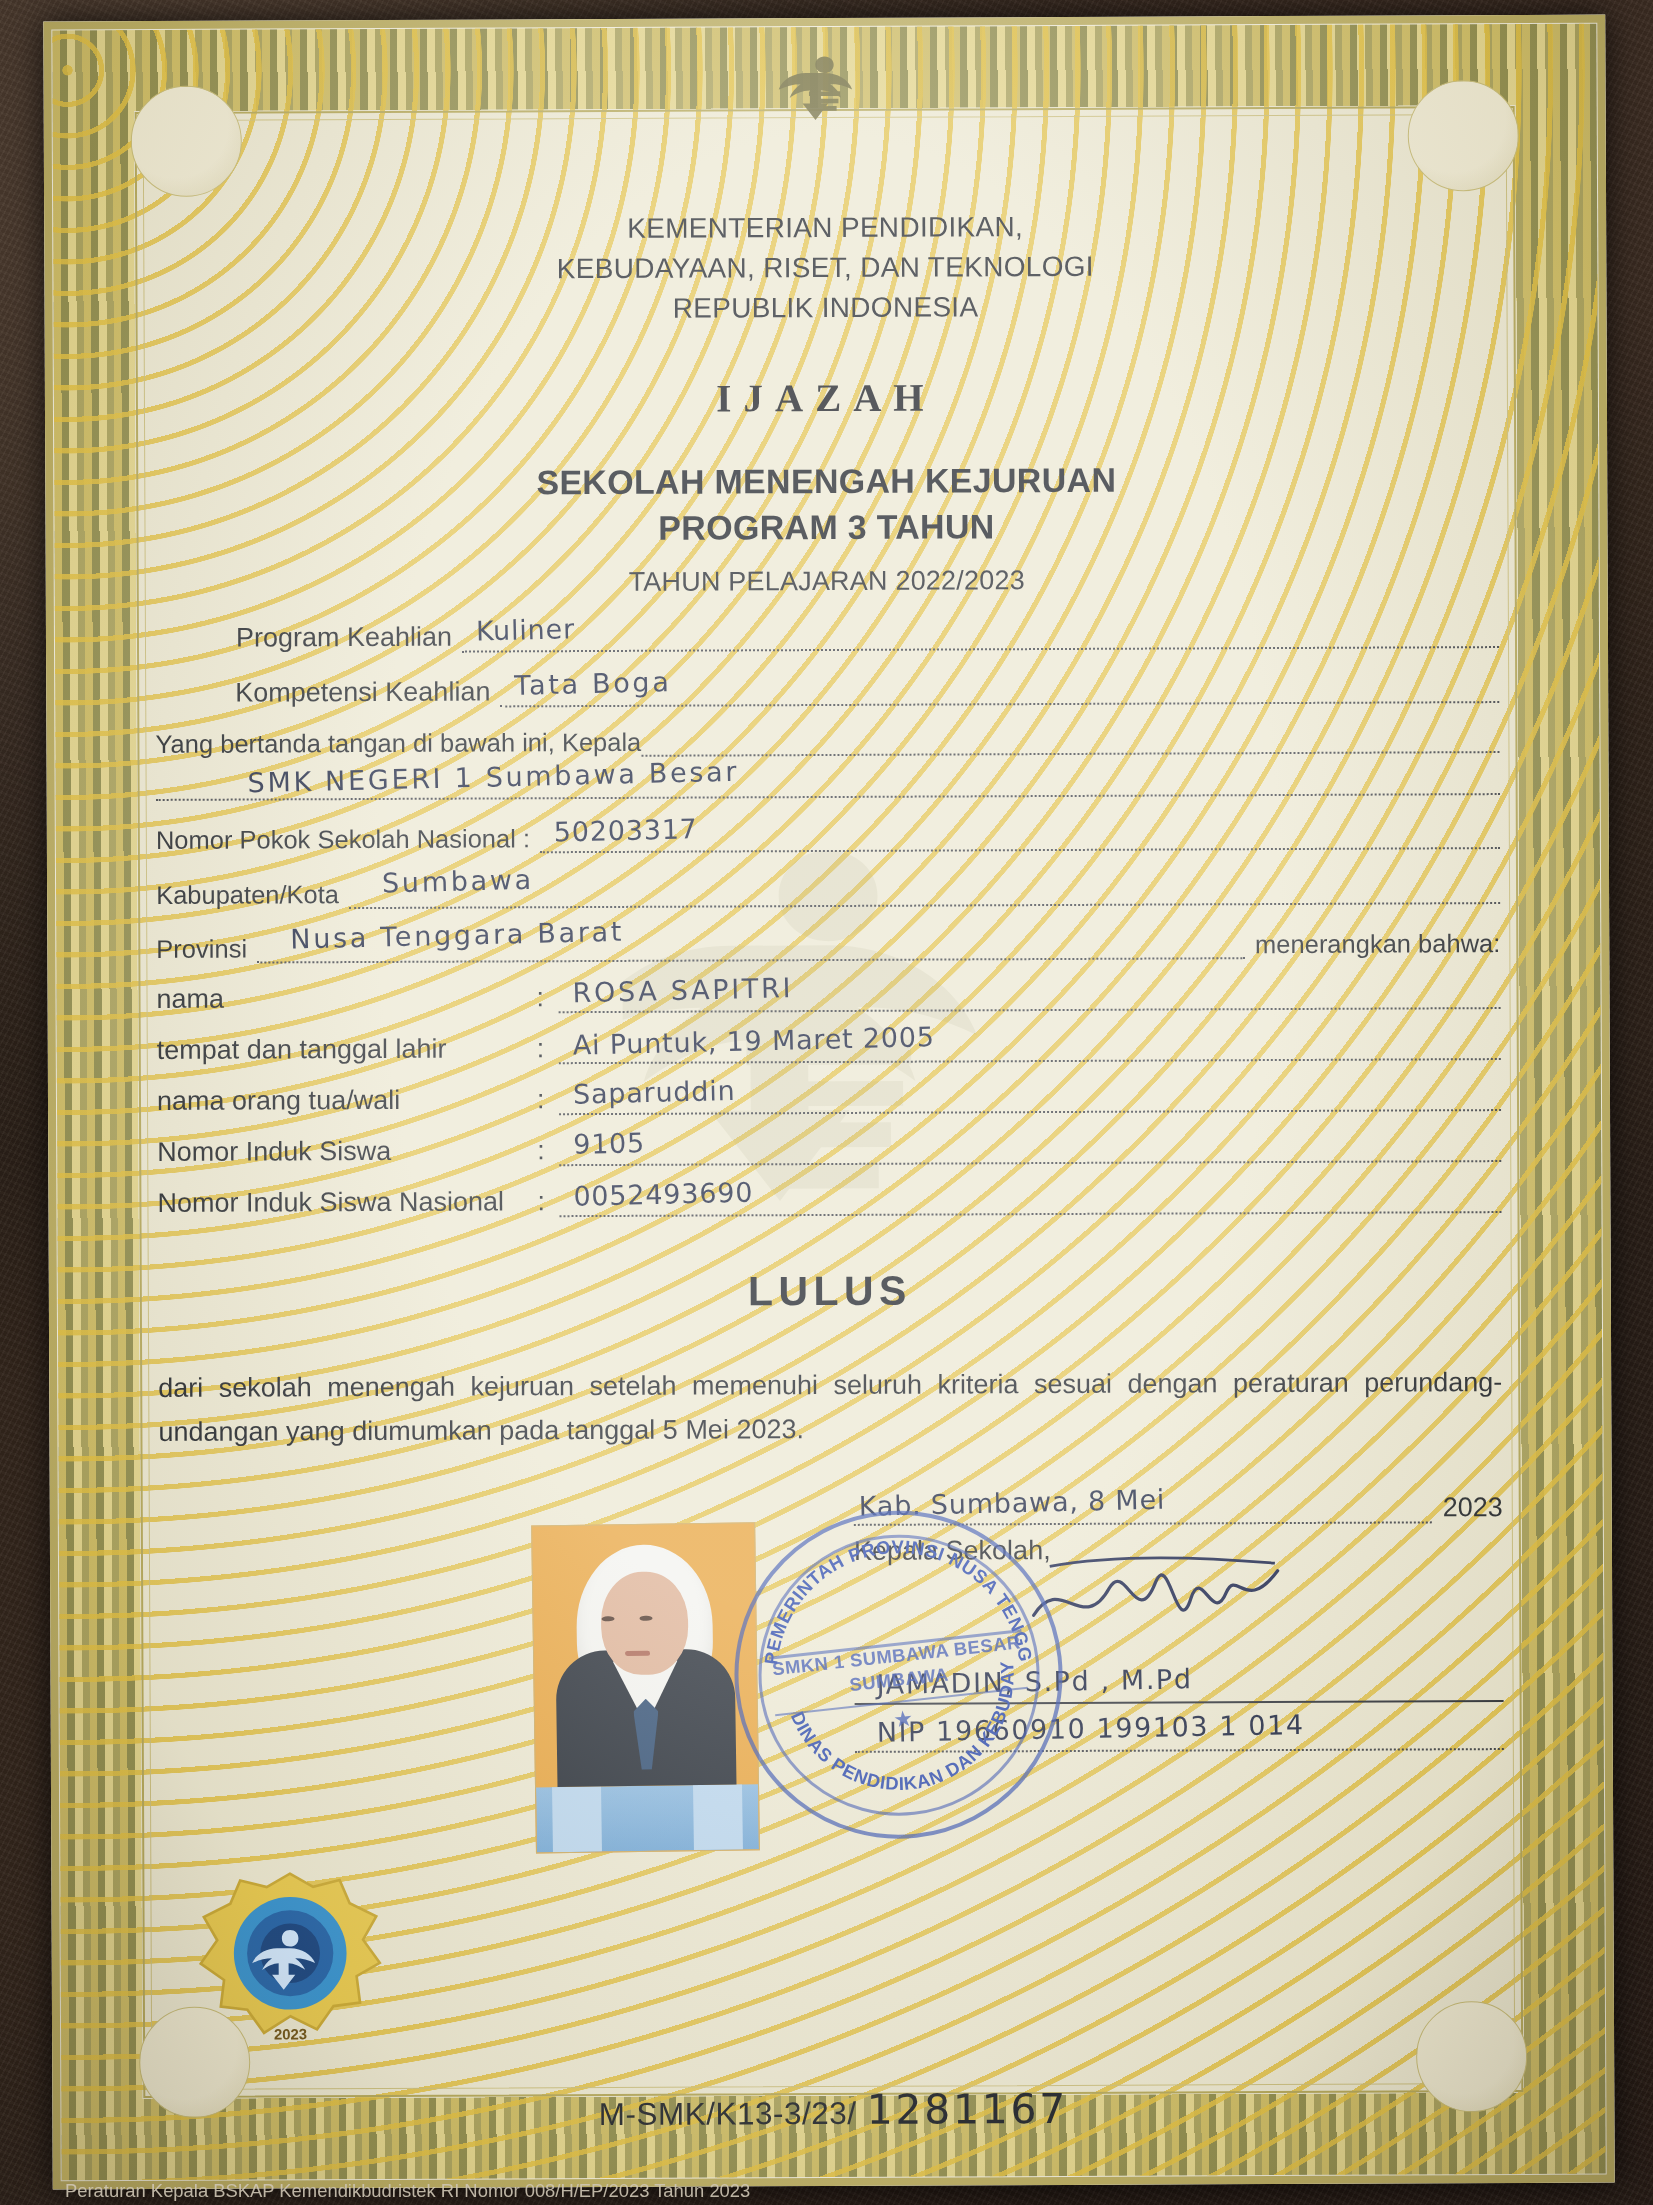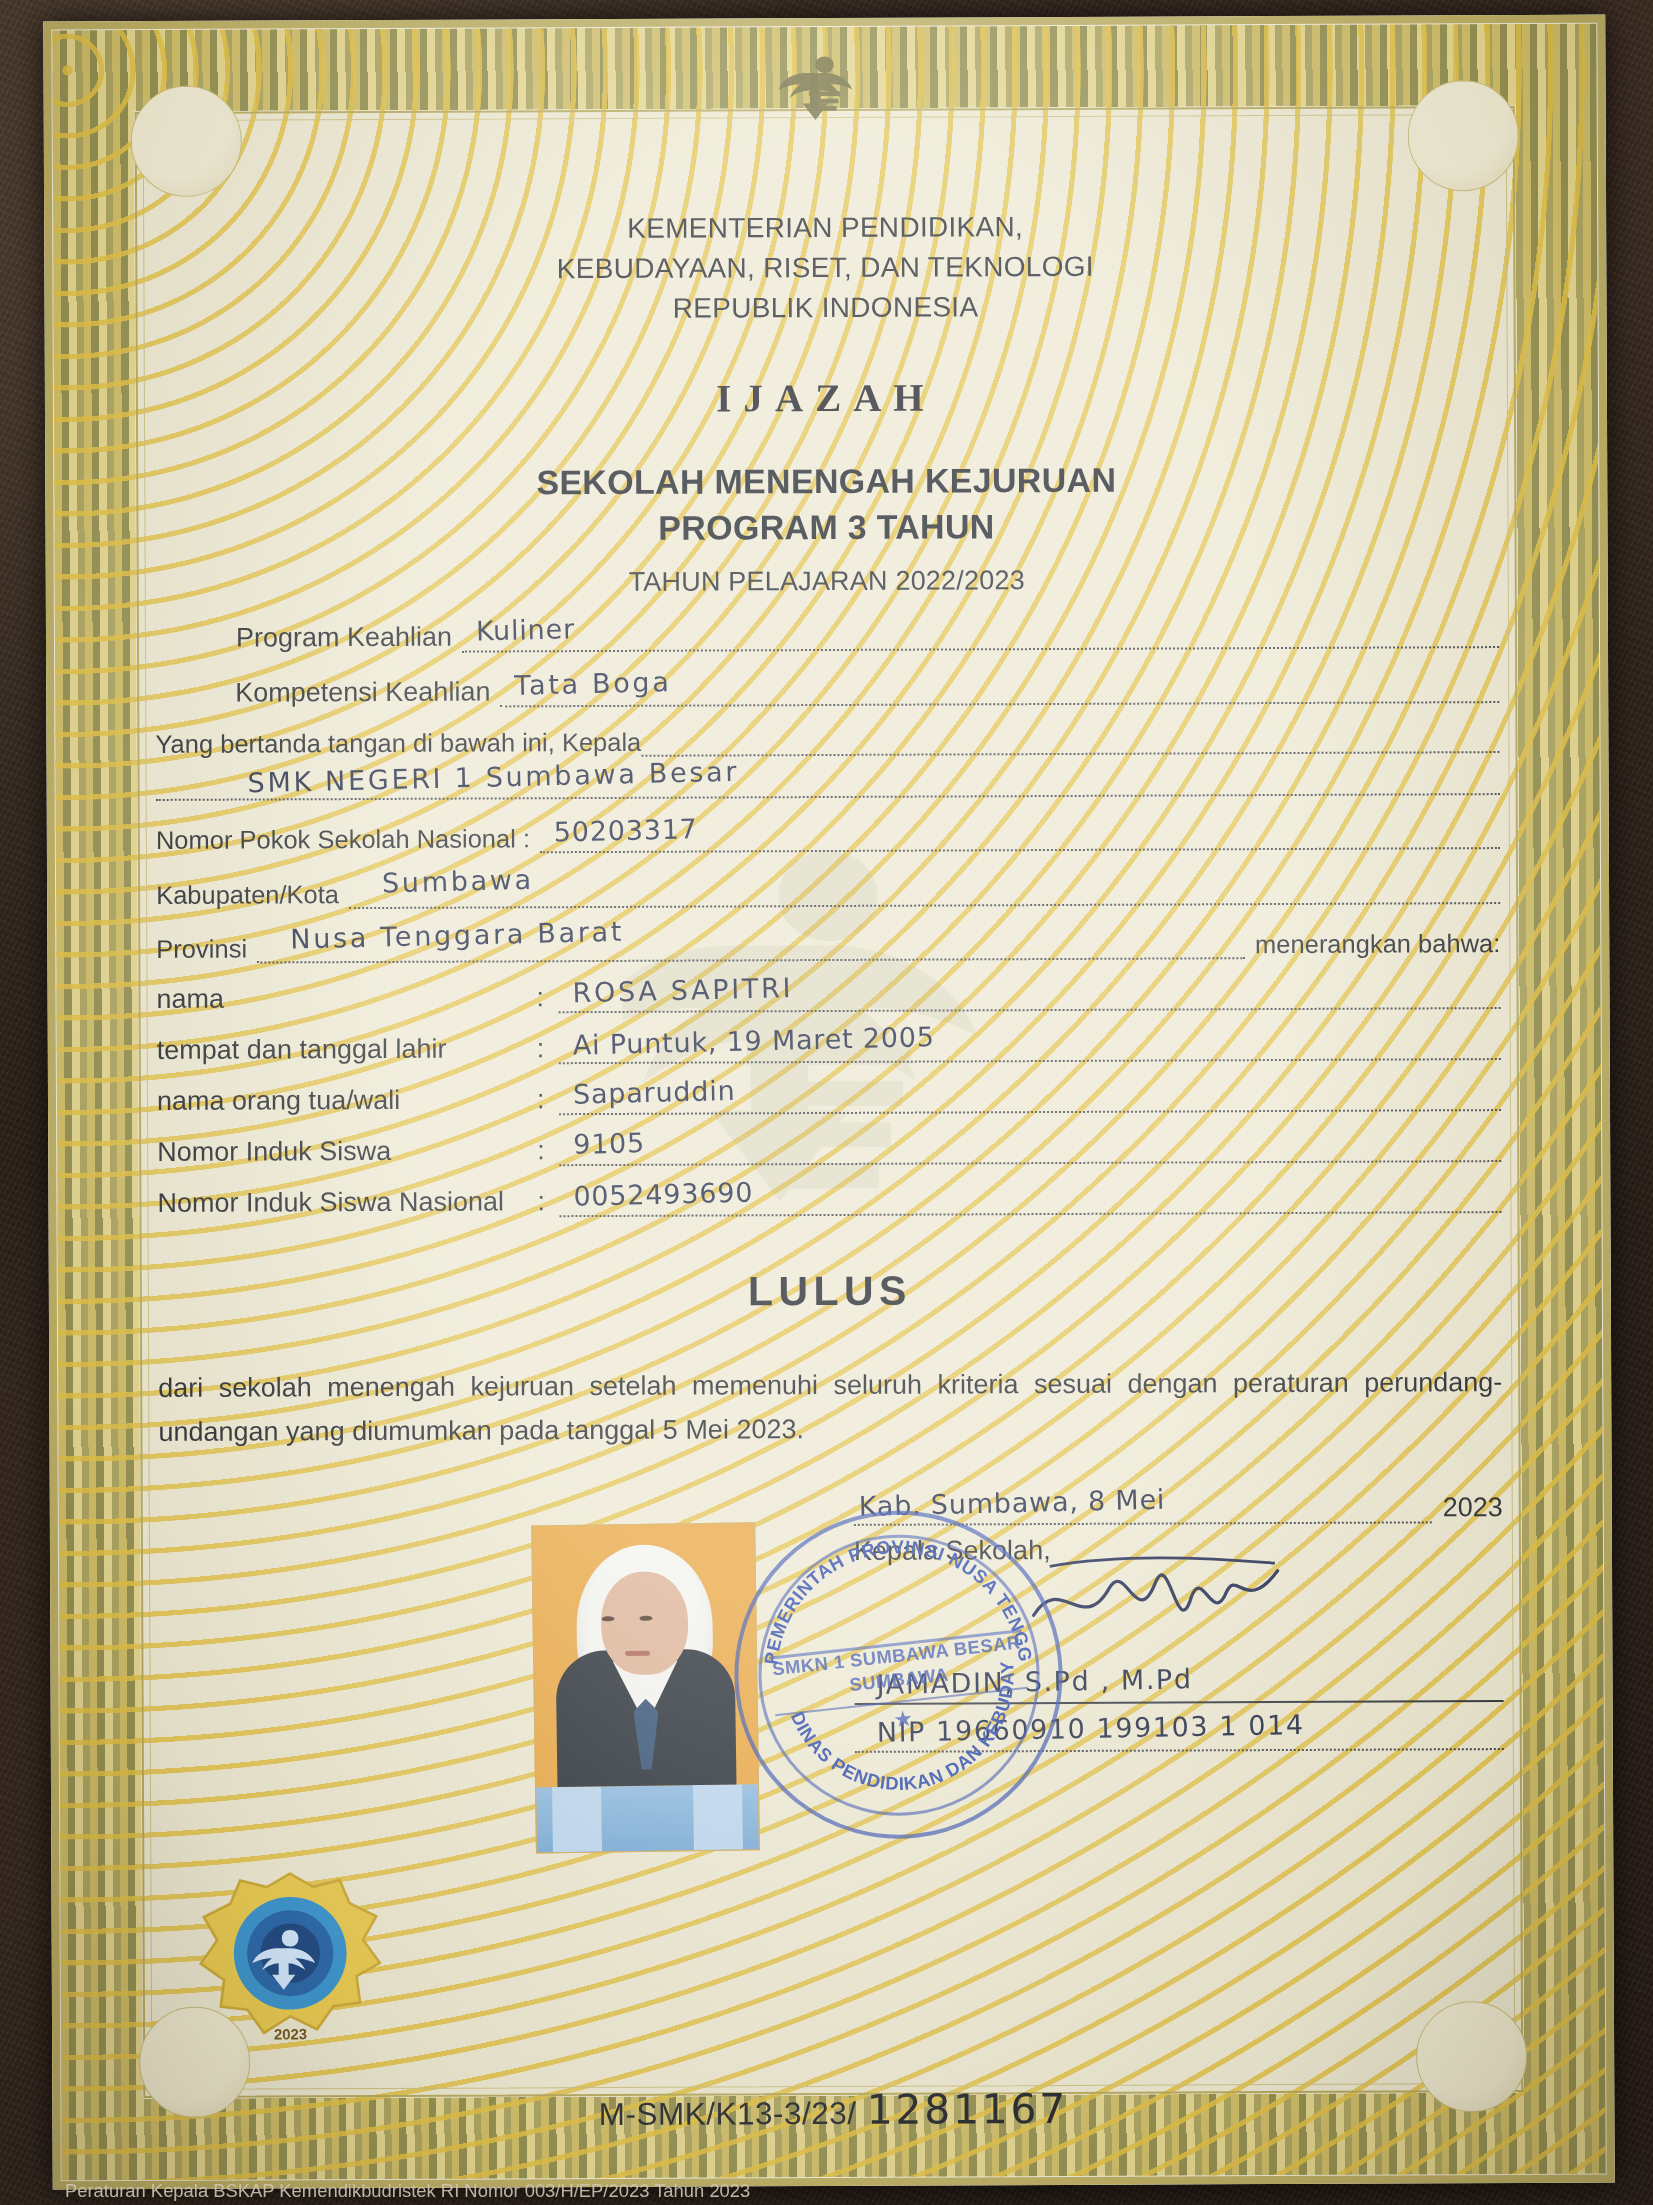--- a/index.html
+++ b/index.html
@@ -515,14 +515,14 @@
     </g>
   </svg>
 
   <div class="serial">
     <span class="pre">M-SMK/K13-3/23/</span>
     <span class="num">1281167</span>
   </div>
 
 </div>
 
-<div class="footnote">Peraturan Kepala BSKAP Kemendikbudristek RI Nomor 003/H/EP/2023 Tahun 2023</div>
+<div class="footnote">Peraturan Kepala BSKAP Kemendikbudristek RI Nomor 008/H/EP/2023 Tahun 2023</div>
 
 
 </body></html>

